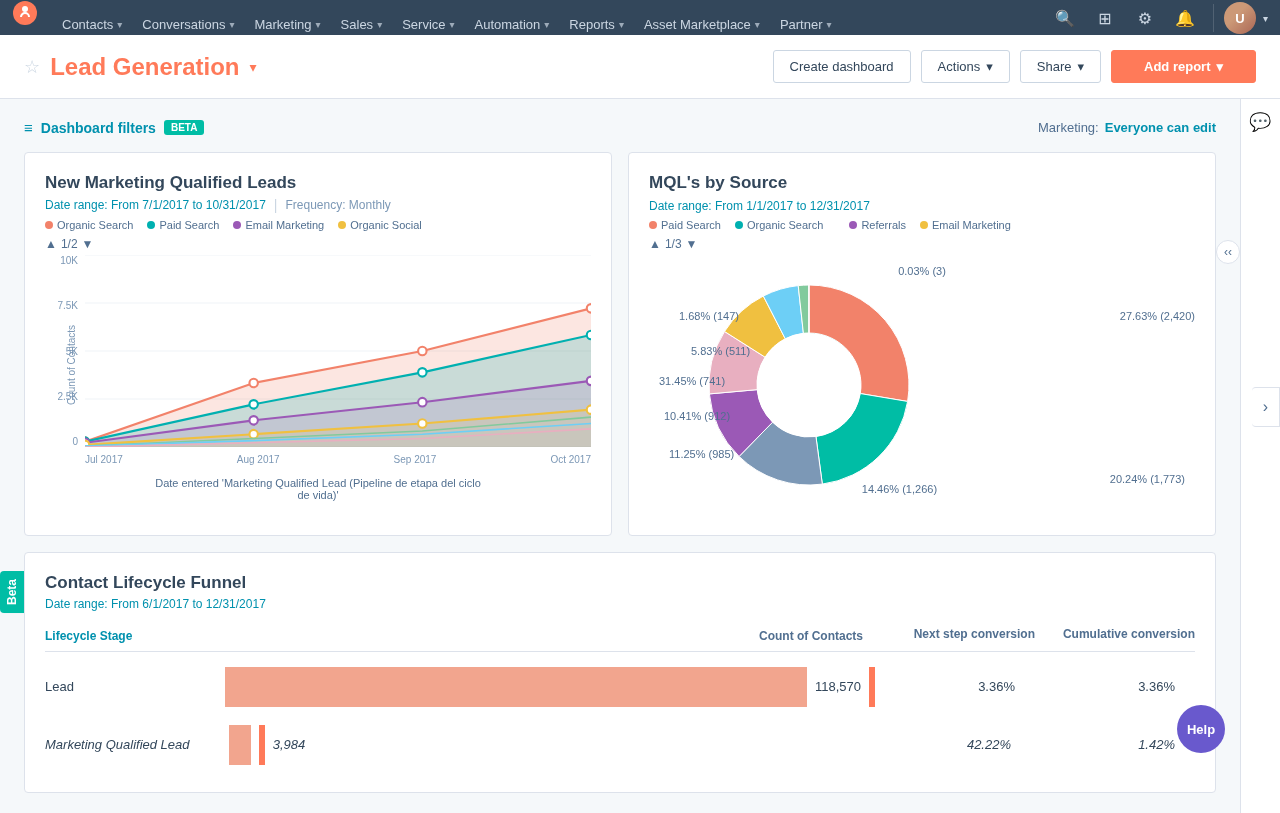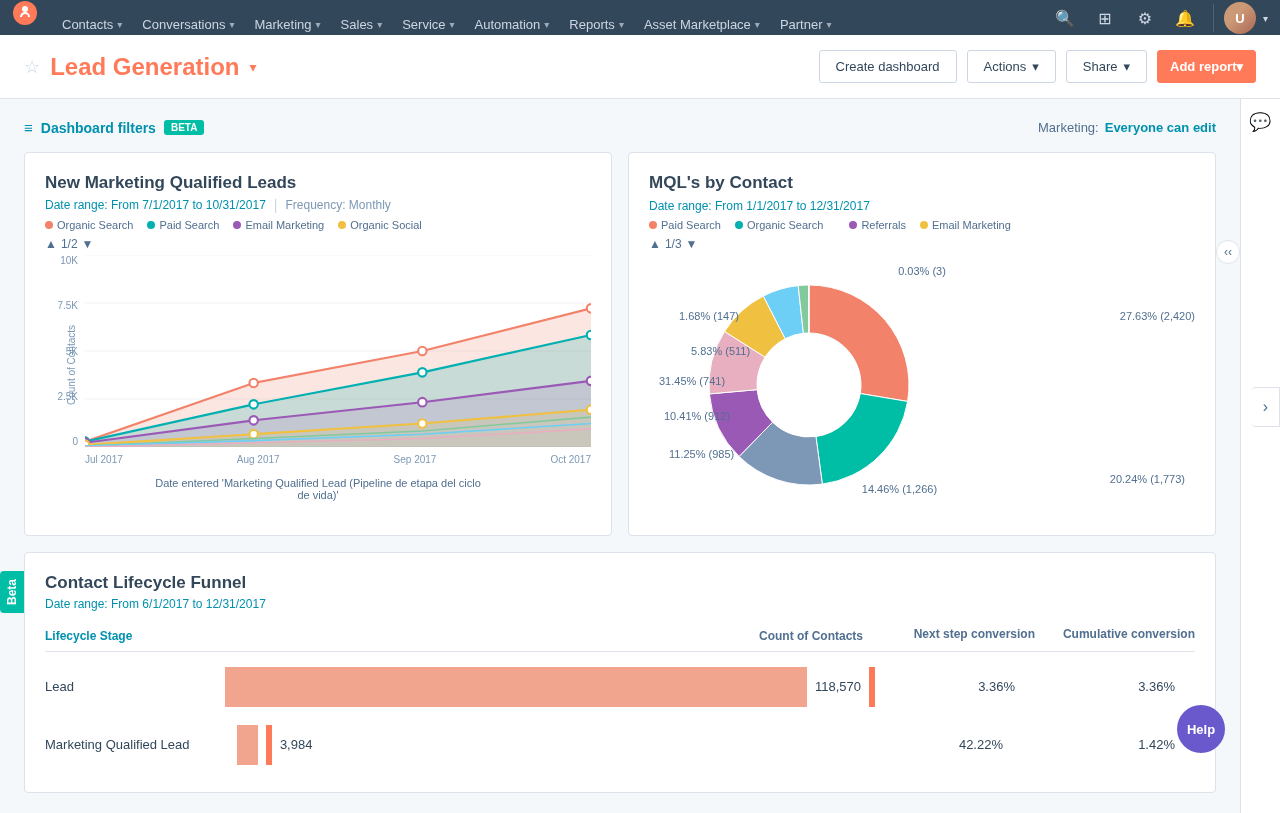--- a/index.html
+++ b/index.html
@@ -2,21 +2,21 @@
 <html><head>
   <meta charset="utf-8">
   <style>
     * { box-sizing: border-box; margin: 0; padding: 0; }
     body { font-family: -apple-system, BlinkMacSystemFont, 'Segoe UI', Helvetica, Arial, sans-serif; font-size: 14px; background: #f5f8fa; color: #33475b; }
     .nav-item { color: #cbd6e2; font-size: 13px; padding: 0 10px; height: 48px; display: flex; align-items: center; gap: 4px; cursor: pointer; white-space: nowrap; }
     .nav-chevron { font-size: 10px; opacity: 0.7; }
     .nav-icons { display: flex; align-items: center; gap: 4px; }
     .nav-icon-btn { color: #cbd6e2; width: 36px; height: 36px; display: flex; align-items: center; justify-content: center; cursor: pointer; font-size: 16px; border-radius: 4px; }
     .btn-outline { border: 1px solid #cbd6e2; background: #fff; color: #33475b; padding: 8px 16px; border-radius: 3px; cursor: pointer; font-size: 13px; display: flex; align-items: center; gap: 6px; }
-    .btn-primary { background: #ff7a59; border: 1px solid #ff7a59; color: #fff; padding: 8px 12px; border-radius: 3px; cursor: pointer; font-size: 13px; display: flex; align-items: center; font-weight: 600; }
+    .btn-primary { background: #ff7a59; border: 1px solid #ff7a59; color: #fff; padding: 8px 32px; border-radius: 3px; cursor: pointer; font-size: 13px; display: flex; align-items: center; gap: 6px; font-weight: 600; }
   </style>
 </head>
 <body>
 
 <nav style="background:#33475b; height:35px; display:flex; align-items:flex-start; padding:0 12px; gap:0;">
   <span style="color:#ff7a59; font-size:22px; margin-right:14px; cursor:pointer;">
     <svg width="26" height="26" viewBox="0 0 26 26" fill="none">
         <circle cx="13" cy="13" r="12" fill="#ff7a59"></circle>
         <circle cx="13" cy="9" r="3" fill="white"></circle>
         <path d="M9 17c0-2.2 1.8-4 4-4s4 1.8 4 4" stroke="white" stroke-width="2" fill="none"></path>
@@ -197,21 +197,21 @@
             <span>Jul 2017</span>
             <span>Aug 2017</span>
             <span>Sep 2017</span>
             <span>Oct 2017</span>
           </div>
         </div>
         <div style="text-align:center;font-size:11px;color:#516f90;margin-top:2px;font-weight:500;">Date entered 'Marketing Qualified Lead (Pipeline de etapa del ciclo<br>de vida)'</div>
       </div>
 
       <div style="background:#fff;border:1px solid #dde2eb;border-radius:4px;padding:20px;">
-        <div style="font-size:17px;font-weight:700;color:#33475b;margin-bottom:4px;">MQL's by Contact</div>
+        <div style="font-size:17px;font-weight:700;color:#33475b;margin-bottom:4px;">MQL's by Source</div>
         <div style="margin-bottom:6px;">
           <span style="color:#0091ae;font-size:12px;">Date range: From 1/1/2017 to 12/31/2017</span>
         </div>
 
         <div style="display:flex;gap:14px;flex-wrap:wrap;margin-bottom:6px;">
           <div style="display:flex;align-items:center;gap:4px;font-size:11px;color:#516f90;">
             <div style="width:8px;height:8px;border-radius:50%;background:#f2826a;"></div>
               <span>Paid Search</span>
           </div>
           <div style="display:flex;align-items:center;gap:4px;font-size:11px;color:#516f90;">
@@ -285,21 +285,21 @@
         <div style="display:flex;align-items:center;height:54px;gap:8px;">
           <div style="flex:1;height:40px;background:#f2a58e;display:flex;align-items:center;padding-left:8px;">
           </div>
           <span style="font-size:13px;color:#33475b;white-space:nowrap;font-weight:500;">118,570</span>
           <div style="width:6px;height:40px;background:#ff7a59;flex-shrink:0;"></div>
         </div>
         <div style="font-size:13px;color:#33475b;text-align:right;font-weight:500;padding-right:20px;">3.36%</div>
         <div style="font-size:13px;color:#33475b;text-align:right;font-weight:500;padding-right:20px;">3.36%</div>
       </div>
 
-      <div style="display:grid;grid-template-columns:180px 1fr 160px 160px;gap:12px;align-items:center;min-height:54px;">
+      <div style="display:grid;grid-template-columns:180px 1fr 160px 160px;gap:4px;align-items:center;min-height:54px;font-style:italic;">
         <div style="font-size:13px;color:#33475b;display:flex;align-items:center;height:54px;">Marketing Qualified Lead</div>
         <div style="display:flex;align-items:center;height:54px;gap:8px;">
           <div style="width:3.4%;height:40px;background:#f2a58e;min-width:4px;"></div>
           <div style="width:6px;height:40px;background:#ff7a59;flex-shrink:0;"></div>
           <span style="font-size:13px;color:#33475b;white-space:nowrap;font-weight:500;">3,984</span>
         </div>
         <div style="font-size:13px;color:#33475b;text-align:right;font-weight:500;padding-right:20px;">42.22%</div>
         <div style="font-size:13px;color:#33475b;text-align:right;font-weight:500;padding-right:20px;">1.42%</div>
       </div>
     </div>

